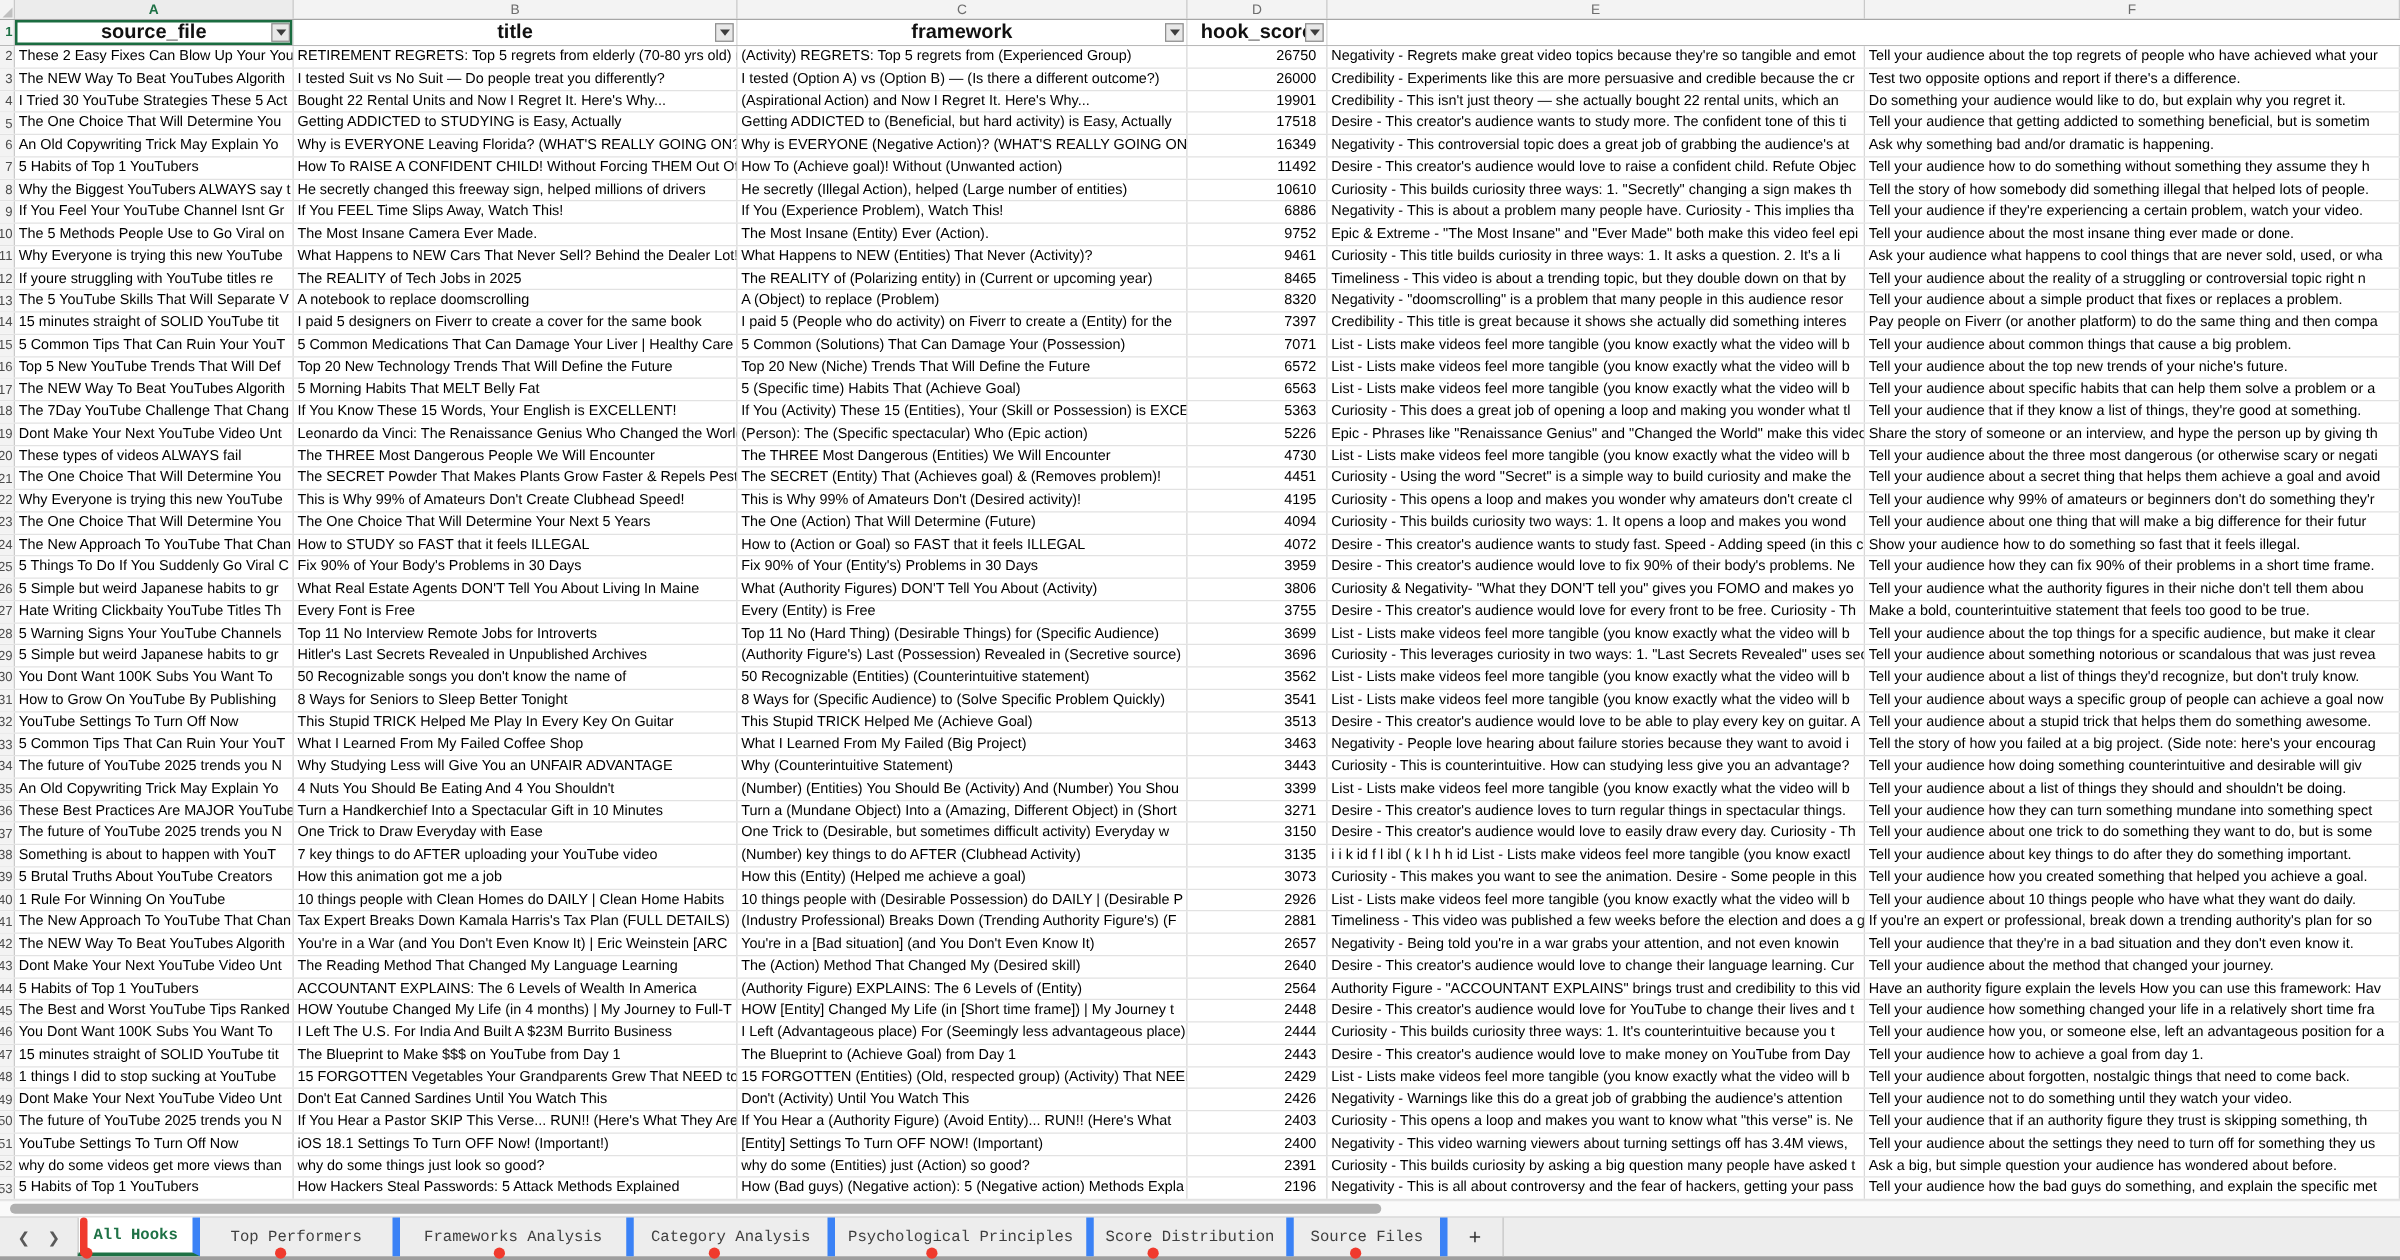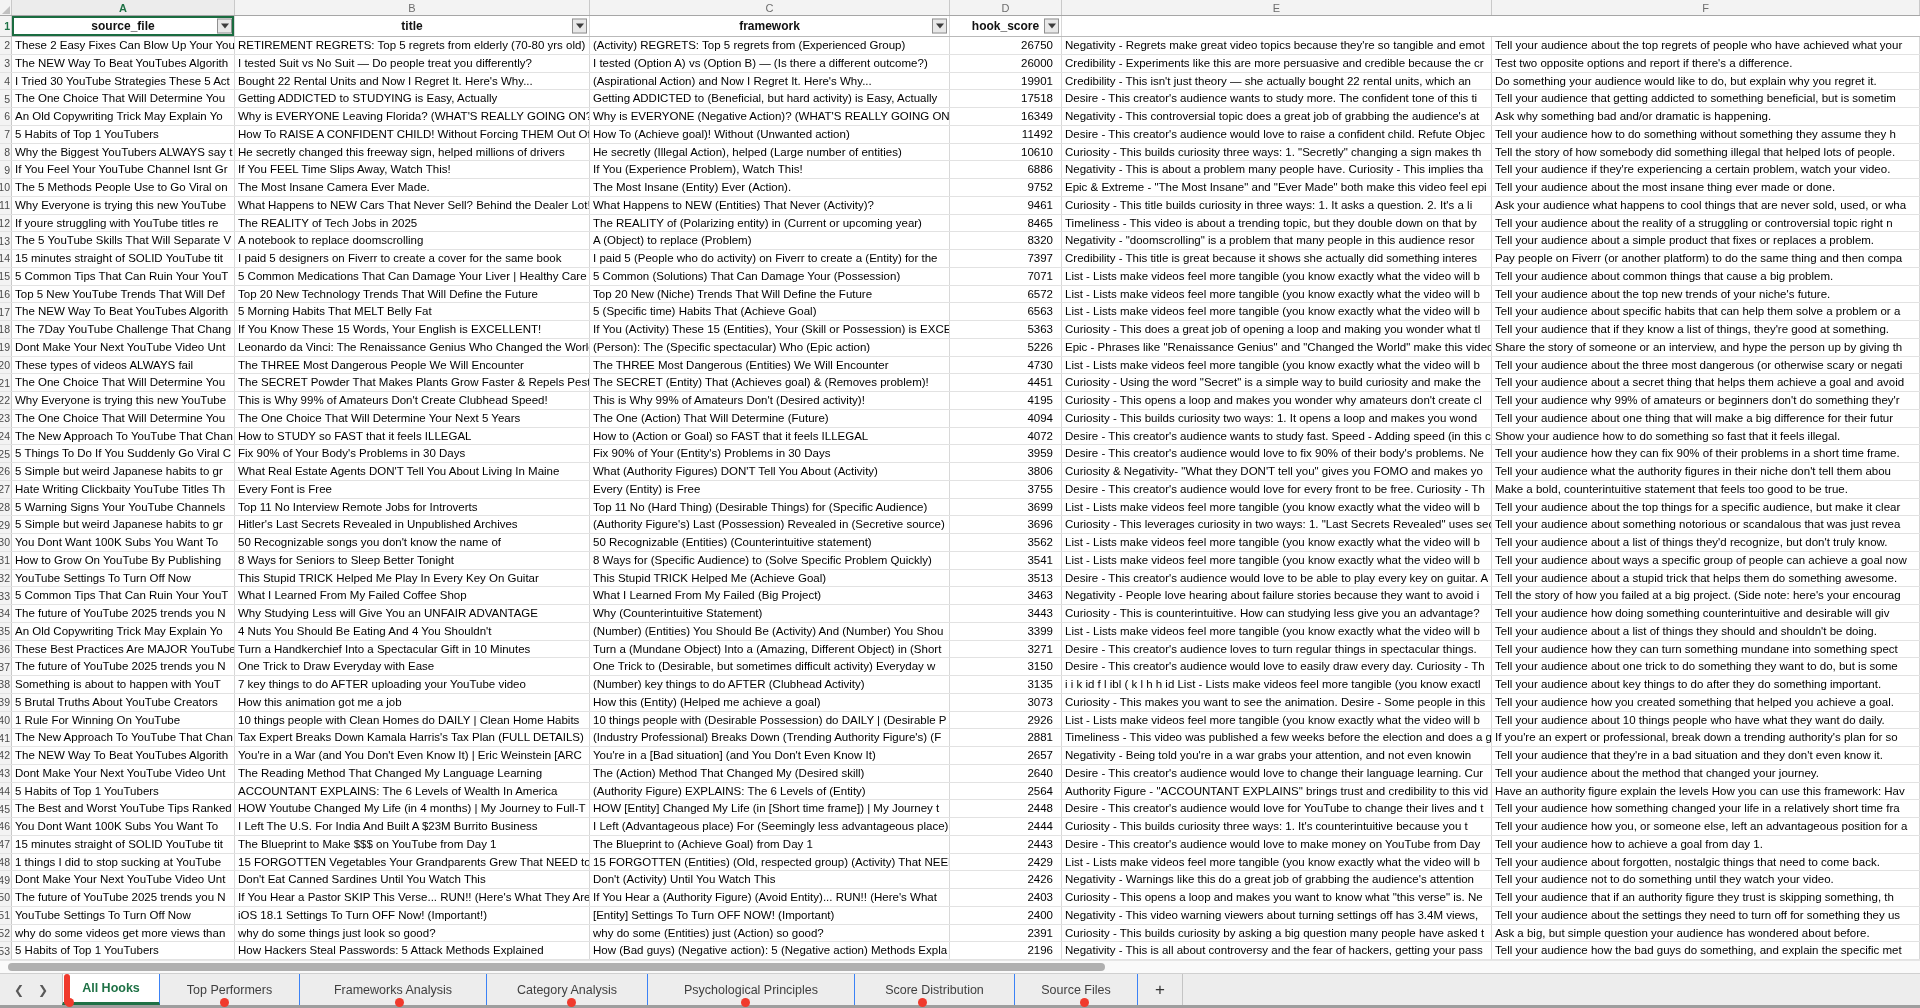--- a/index.html
+++ b/index.html
@@ -25,21 +25,21 @@
   .col-a{width:223px;} .col-b{width:355px;} .col-c{width:360px;}
   .col-d{width:112px;} .col-e{width:430px;} .col-f{width:428px;}
 
   
   .fieldrow{display:flex;height:21px;border-bottom:1px solid #b9b9b9;background:#fff;}
   .rownum{width:12px;background:var(--hdrbg);border-right:1px solid #c9c9c9;
     font-size:10.5px;color:#4a4a4a;display:flex;justify-content:flex-end;align-items:center;
     overflow:hidden;flex:none;padding-right:1px;}
   .rownum.sel{color:var(--green);font-weight:bold;}
   .fieldcell{position:relative;display:flex;align-items:center;justify-content:center;
-    font-size:12px;font-weight:bold;color:#111;border-right:1px solid var(--grid);
+    font-size:16px;font-weight:bold;color:#111;border-right:1px solid var(--grid);
     white-space:nowrap;overflow:hidden;flex:none;}
   .fieldcell.selcell{box-shadow:inset 0 0 0 2px #1a6c40;}
   .filterbtn{position:absolute;right:2px;top:50%;transform:translateY(-50%);
     width:15px;height:15px;background:#e8e8e8;border:1px solid #8f8f8f;
     display:flex;align-items:center;justify-content:center;}
   .filterbtn .tri{width:0;height:0;border-left:4px solid transparent;
     border-right:4px solid transparent;border-top:5px solid #3c3c3c;}
 
   
   .gridbody{background:#fff;}
@@ -53,21 +53,21 @@
   .hthumb{position:absolute;left:8px;top:2px;width:1097px;height:8px;
     background:#b0b0b0;border-radius:4px;}
 
   
   .tabbar{height:32px;background:#ededed;border-top:1px solid #d0d0d0;
     display:flex;align-items:stretch;}
   .tabnav{width:62px;display:flex;align-items:center;justify-content:center;gap:14px;
     color:#595959;font-size:12px;}
   .tabnav span{cursor:default;}
   .tab{display:flex;align-items:center;justify-content:center;font-size:12.5px;
-    color:#3f3f3f;border-right:1px solid #3b82f6;white-space:nowrap;overflow:hidden;flex:none;}
+    color:#3f3f3f;border-right:6px solid #3b82f6;white-space:nowrap;overflow:hidden;flex:none;font-family:Liberation Mono, monospace;}
   .tab.active{background:#fff;color:var(--green);font-weight:bold;
     border-bottom:3px solid var(--green);border-left:1px solid #c4c4c4;}
   .addsheet{width:45px;display:flex;align-items:center;justify-content:center;
     font-size:17px;color:#333;border-right:1px solid #c4c4c4;}
 
   .bottomedge{height:4px;background:#9e9e9e;}
 
   
   .dotlayer{position:absolute;left:0;top:0;width:100%;height:100%;pointer-events:none;z-index:50;}
   .clickdot{position:absolute;width:9px;height:9px;border-radius:50%;background:var(--red);}
@@ -592,21 +592,21 @@
   <div class="hthumb"></div>
 </div>
 
 <div class="tabbar">
   <div class="tabnav">
     <span>❮</span>
     <span>❯</span>
   </div>
   <div style="display:flex">
       <div class="tab active" style="width: 98px;">All Hooks</div>
-      <div class="tab" style="width: 140px;">Top Performers</div>
+      <div class="tab" style="width: 160px;">Top Performers</div>
       <div class="tab" style="width: 187px;">Frameworks Analysis</div>
       <div class="tab" style="width: 161px;">Category Analysis</div>
       <div class="tab" style="width: 207px;">Psychological Principles</div>
       <div class="tab" style="width: 160px;">Score Distribution</div>
       <div class="tab" style="width: 123px;">Source Files</div>
     </div>
   <div class="addsheet">+</div>
 </div>
 
 <div class="bottomedge"></div>

